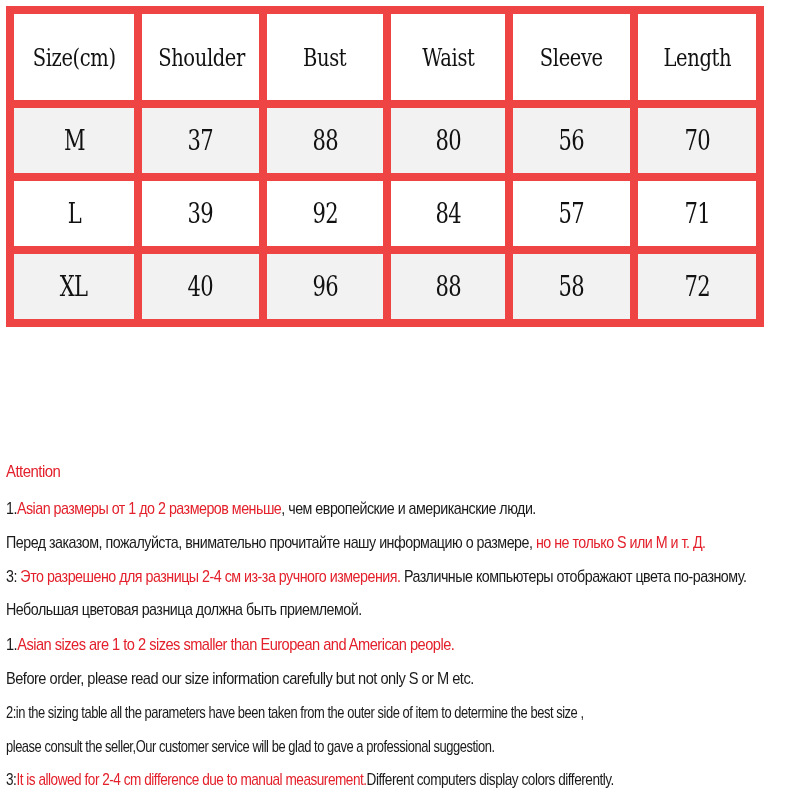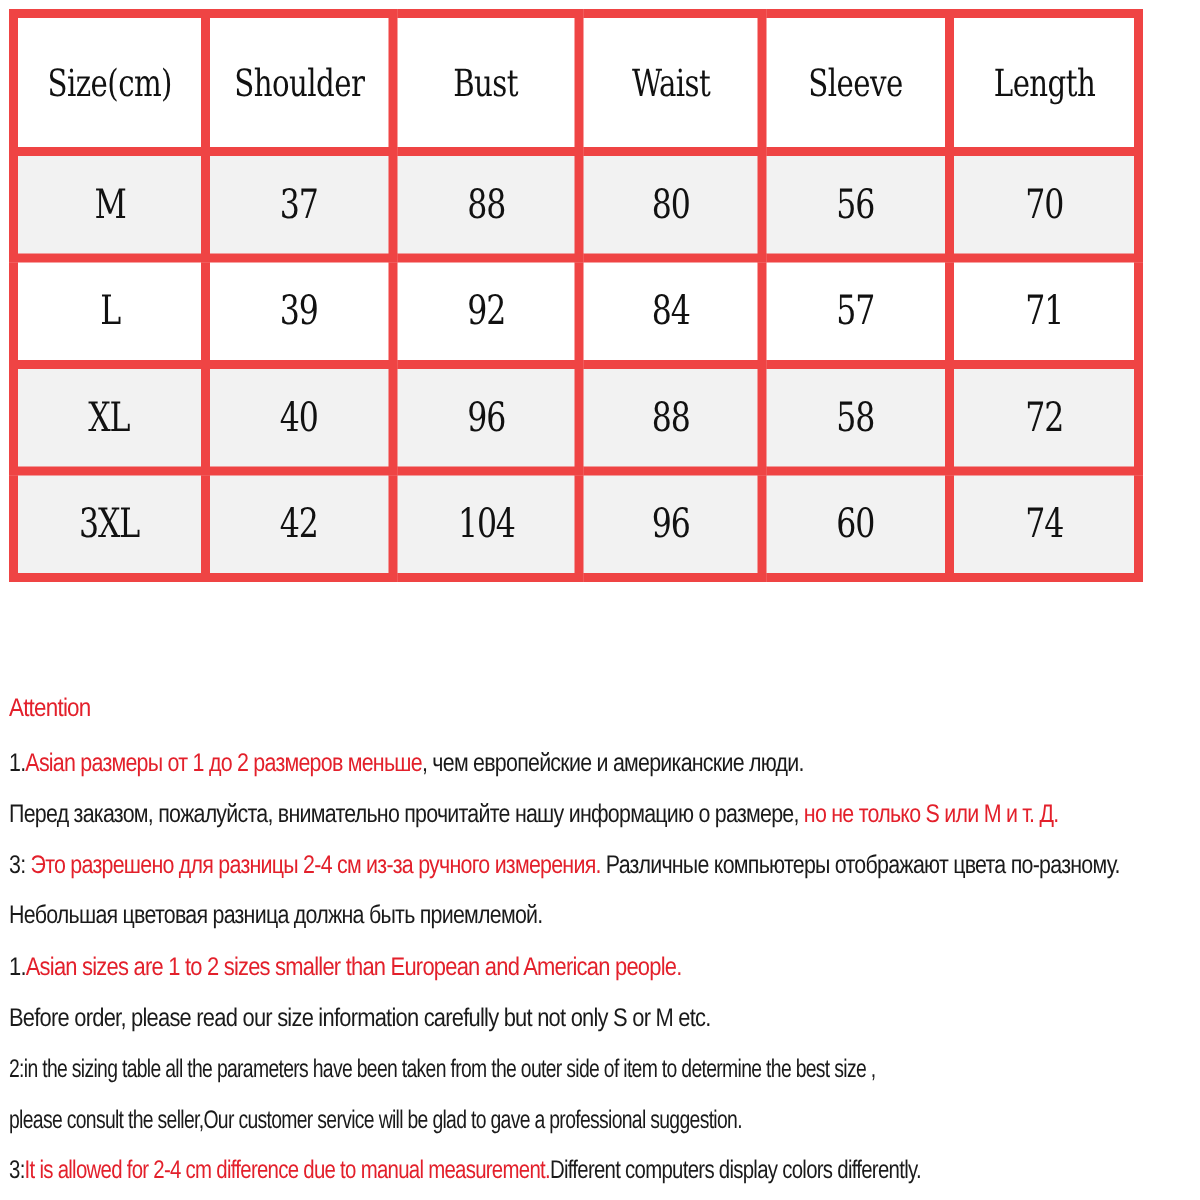--- a/index.html
+++ b/index.html
@@ -17,21 +17,21 @@
       position: absolute;
       left: 6px;
       top: 6px;
       border-collapse: collapse;
       table-layout: fixed;
       width: 750px;
       font-family: "DejaVu Serif", "Liberation Serif", serif;
       color: #111111;
     }
     .size-table td, .size-table th {
-      border: 6px solid #ef4444;
+      border: 8px solid #ef4444;
       text-align: center;
       vertical-align: middle;
       padding: 4px;
       font-weight: normal;
     }
     .size-table thead th {
       height: 78px;
       font-size: 25px;
       letter-spacing: -0.5px;
       background: #ffffff;
@@ -112,28 +112,20 @@
       <td><span class="cond">71</span></td>
     </tr>
     <tr class="shaded">
       <td><span class="cond">XL</span></td>
       <td><span class="cond">40</span></td>
       <td><span class="cond">96</span></td>
       <td><span class="cond">88</span></td>
       <td><span class="cond">58</span></td>
       <td><span class="cond">72</span></td>
     </tr>
-    <tr class="shaded">
-      <td><span class="cond">3XL</span></td>
-      <td><span class="cond">42</span></td>
-      <td><span class="cond">104</span></td>
-      <td><span class="cond">96</span></td>
-      <td><span class="cond">60</span></td>
-      <td><span class="cond">74</span></td>
-    </tr>
   </tbody>
 </table>
 
 <div class="notes">
   <div class="note-line red" style="top:4px; transform:scaleX(0.88);">Attention</div>
 
   <div class="note-line" style="top:41px; transform:scaleX(0.84);">
     <span>1.</span><span class="red">Asian размеры от 1 до 2 размеров меньше</span><span>, чем европейские и американские люди.</span>
   </div>
 

